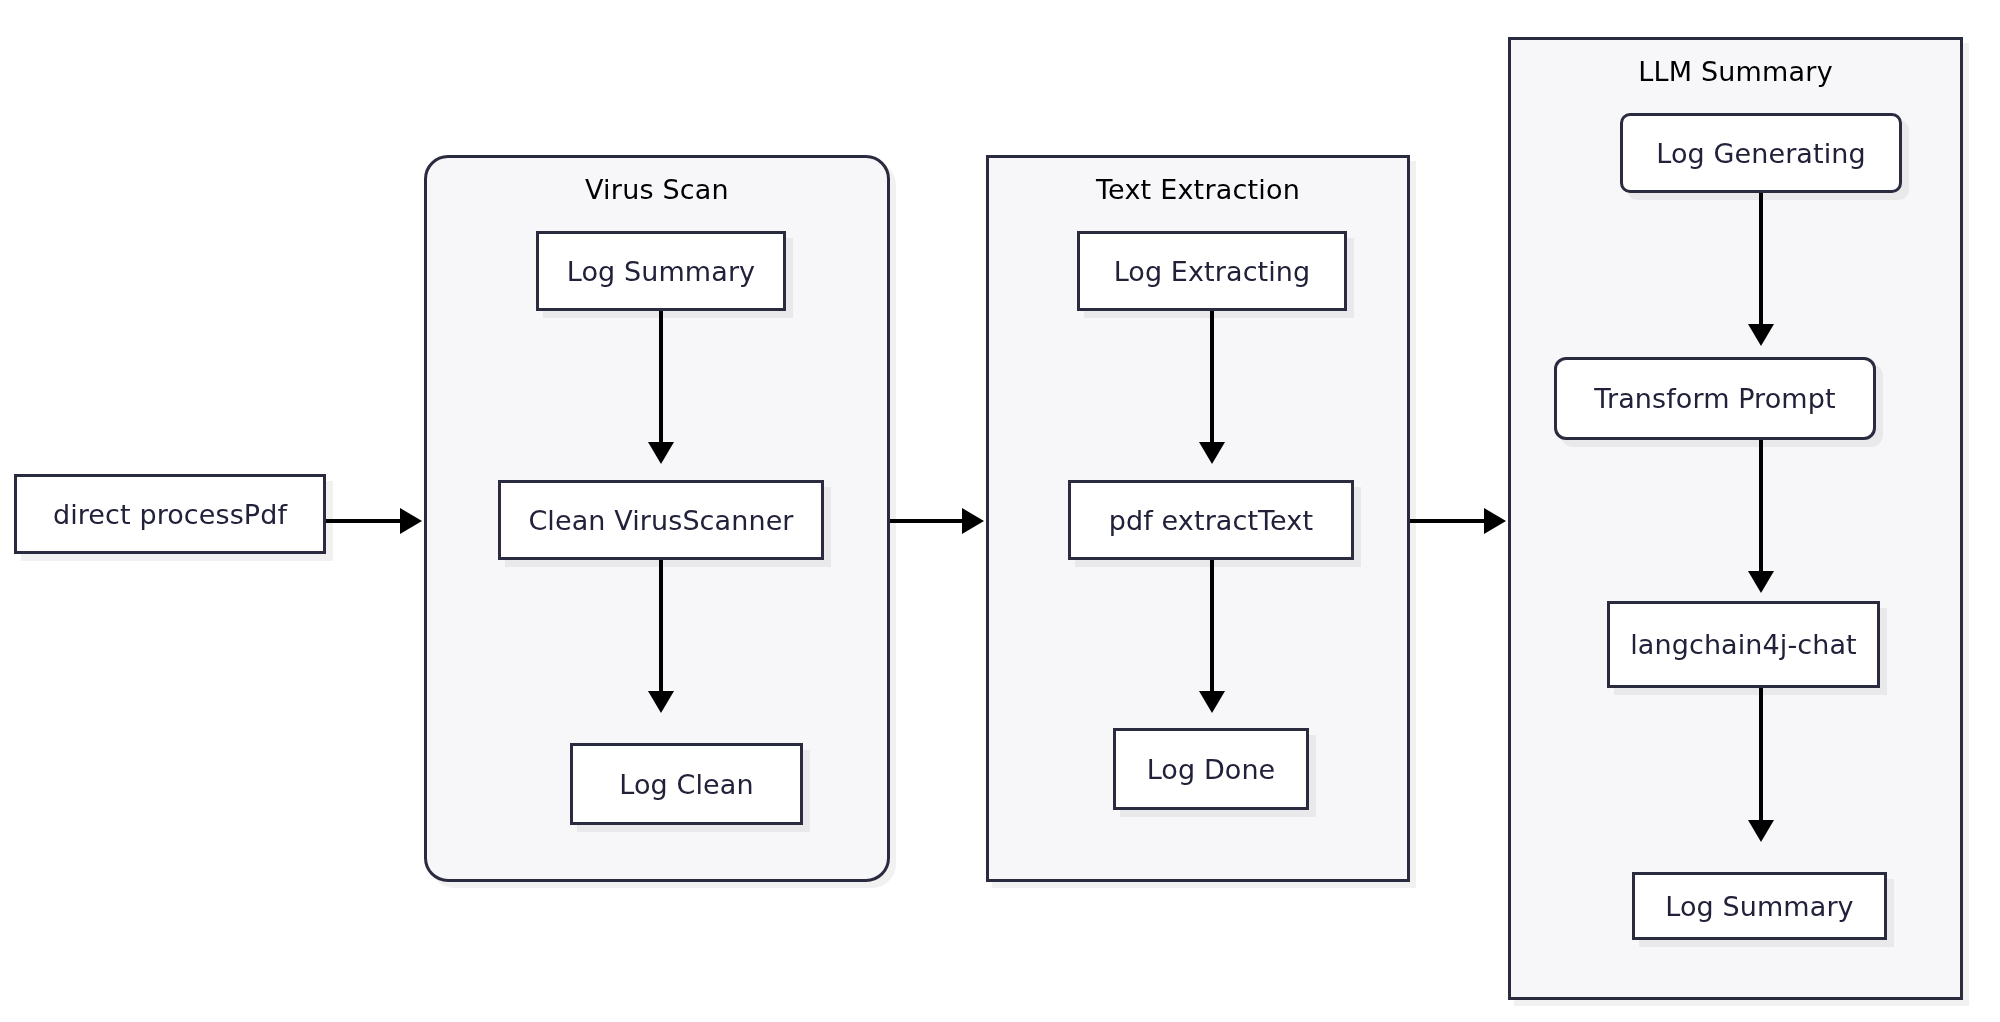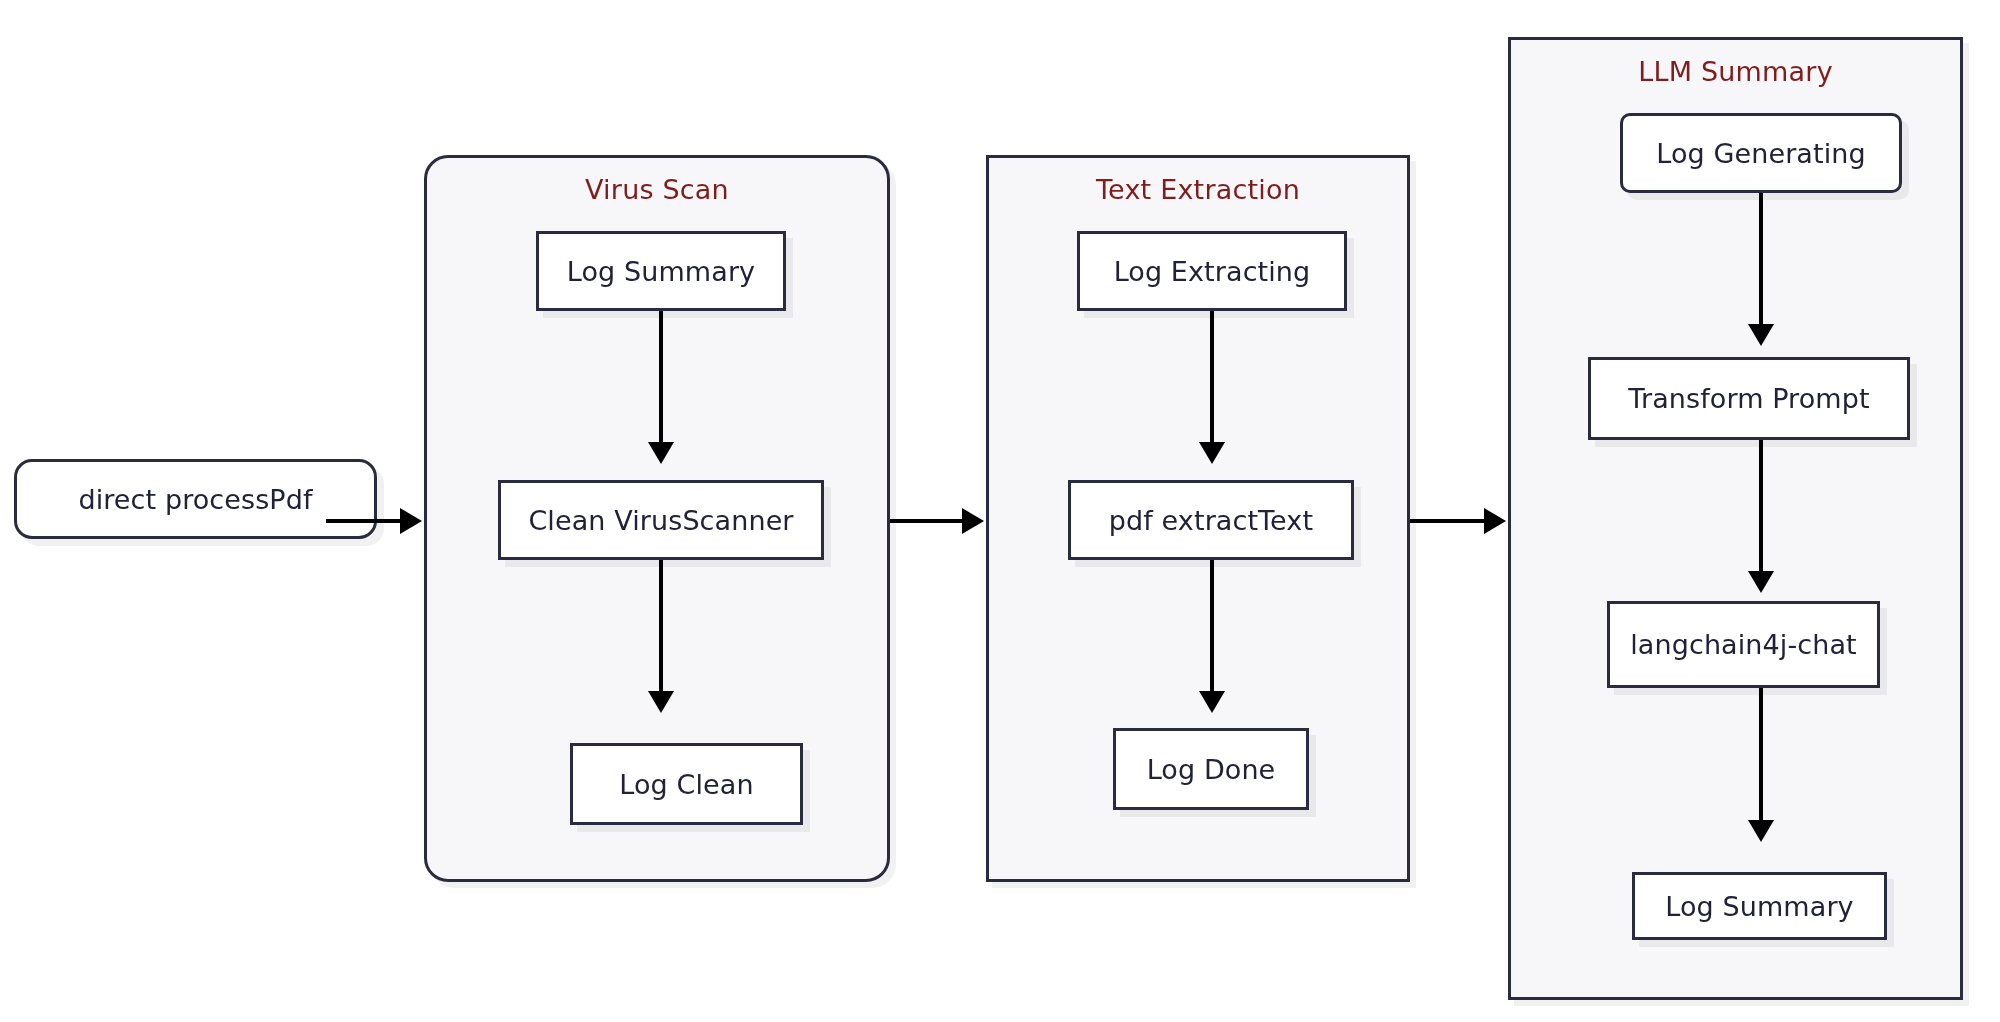--- a/index.html
+++ b/index.html
@@ -24,21 +24,21 @@
     border: 3px solid #2b2b40;
     box-shadow: 6px 6px 0 0 rgba(0,0,0,0.055);
     box-sizing: border-box;
   }
   .cluster-title {
     position: absolute;
     left: 0;
     right: 0;
     text-align: center;
     font-size: 27px;
-    color: #7f1d1d;
+    color: #000000;
     letter-spacing: 0.2px;
     white-space: nowrap;
   }
   
   .node {
     position: absolute;
     background: #ffffff;
     border: 3.5px solid #2b2b40;
     box-sizing: border-box;
     display: flex;
@@ -78,21 +78,21 @@
     border-top: 13px solid transparent;
     border-bottom: 13px solid transparent;
     border-left: 22px solid #000000;
   }
 </style>
 </head>
 <body>
 
 <div id="canvas">
 
-  <div class="node" style="left:14px; top:459px; width:363px; height:80px;border-radius:18px;">
+  <div class="node" style="left:14px; top:474px; width:312px; height:80px;">
     <span class="node-label">direct processPdf</span>
   </div>
 
   <div class="edge-h" style="left:326px; top:519px; width:76px;"></div>
   <div class="arrow-right" style="left:400px; top:508px;"></div>
 
   <div class="cluster" style="left:424px; top:155px; width:466px; height:727px;border-radius:24px;">
     <div class="cluster-title" style="top:16px;">Virus Scan</div>
   </div>
 
@@ -146,21 +146,21 @@
     <div class="cluster-title" style="top:16px;">LLM Summary</div>
   </div>
 
   <div class="node" style="left:1620px; top:113px; width:282px; height:80px;border-radius:10px;">
     <span class="node-label">Log Generating</span>
   </div>
 
   <div class="edge-v" style="left:1759px; top:193px; height:143px;"></div>
   <div class="arrow-down" style="left:1748px; top:324px;"></div>
 
-  <div class="node" style="left:1588px; top:357px; width:322px; height:83px;">
+  <div class="node" style="left:1554px; top:357px; width:322px; height:83px;border-radius:12px;">
     <span class="node-label">Transform Prompt</span>
   </div>
 
   <div class="edge-v" style="left:1759px; top:440px; height:143px;"></div>
   <div class="arrow-down" style="left:1748px; top:571px;"></div>
 
   <div class="node" style="left:1607px; top:601px; width:273px; height:87px;">
     <span class="node-label">langchain4j-chat</span>
   </div>
 

